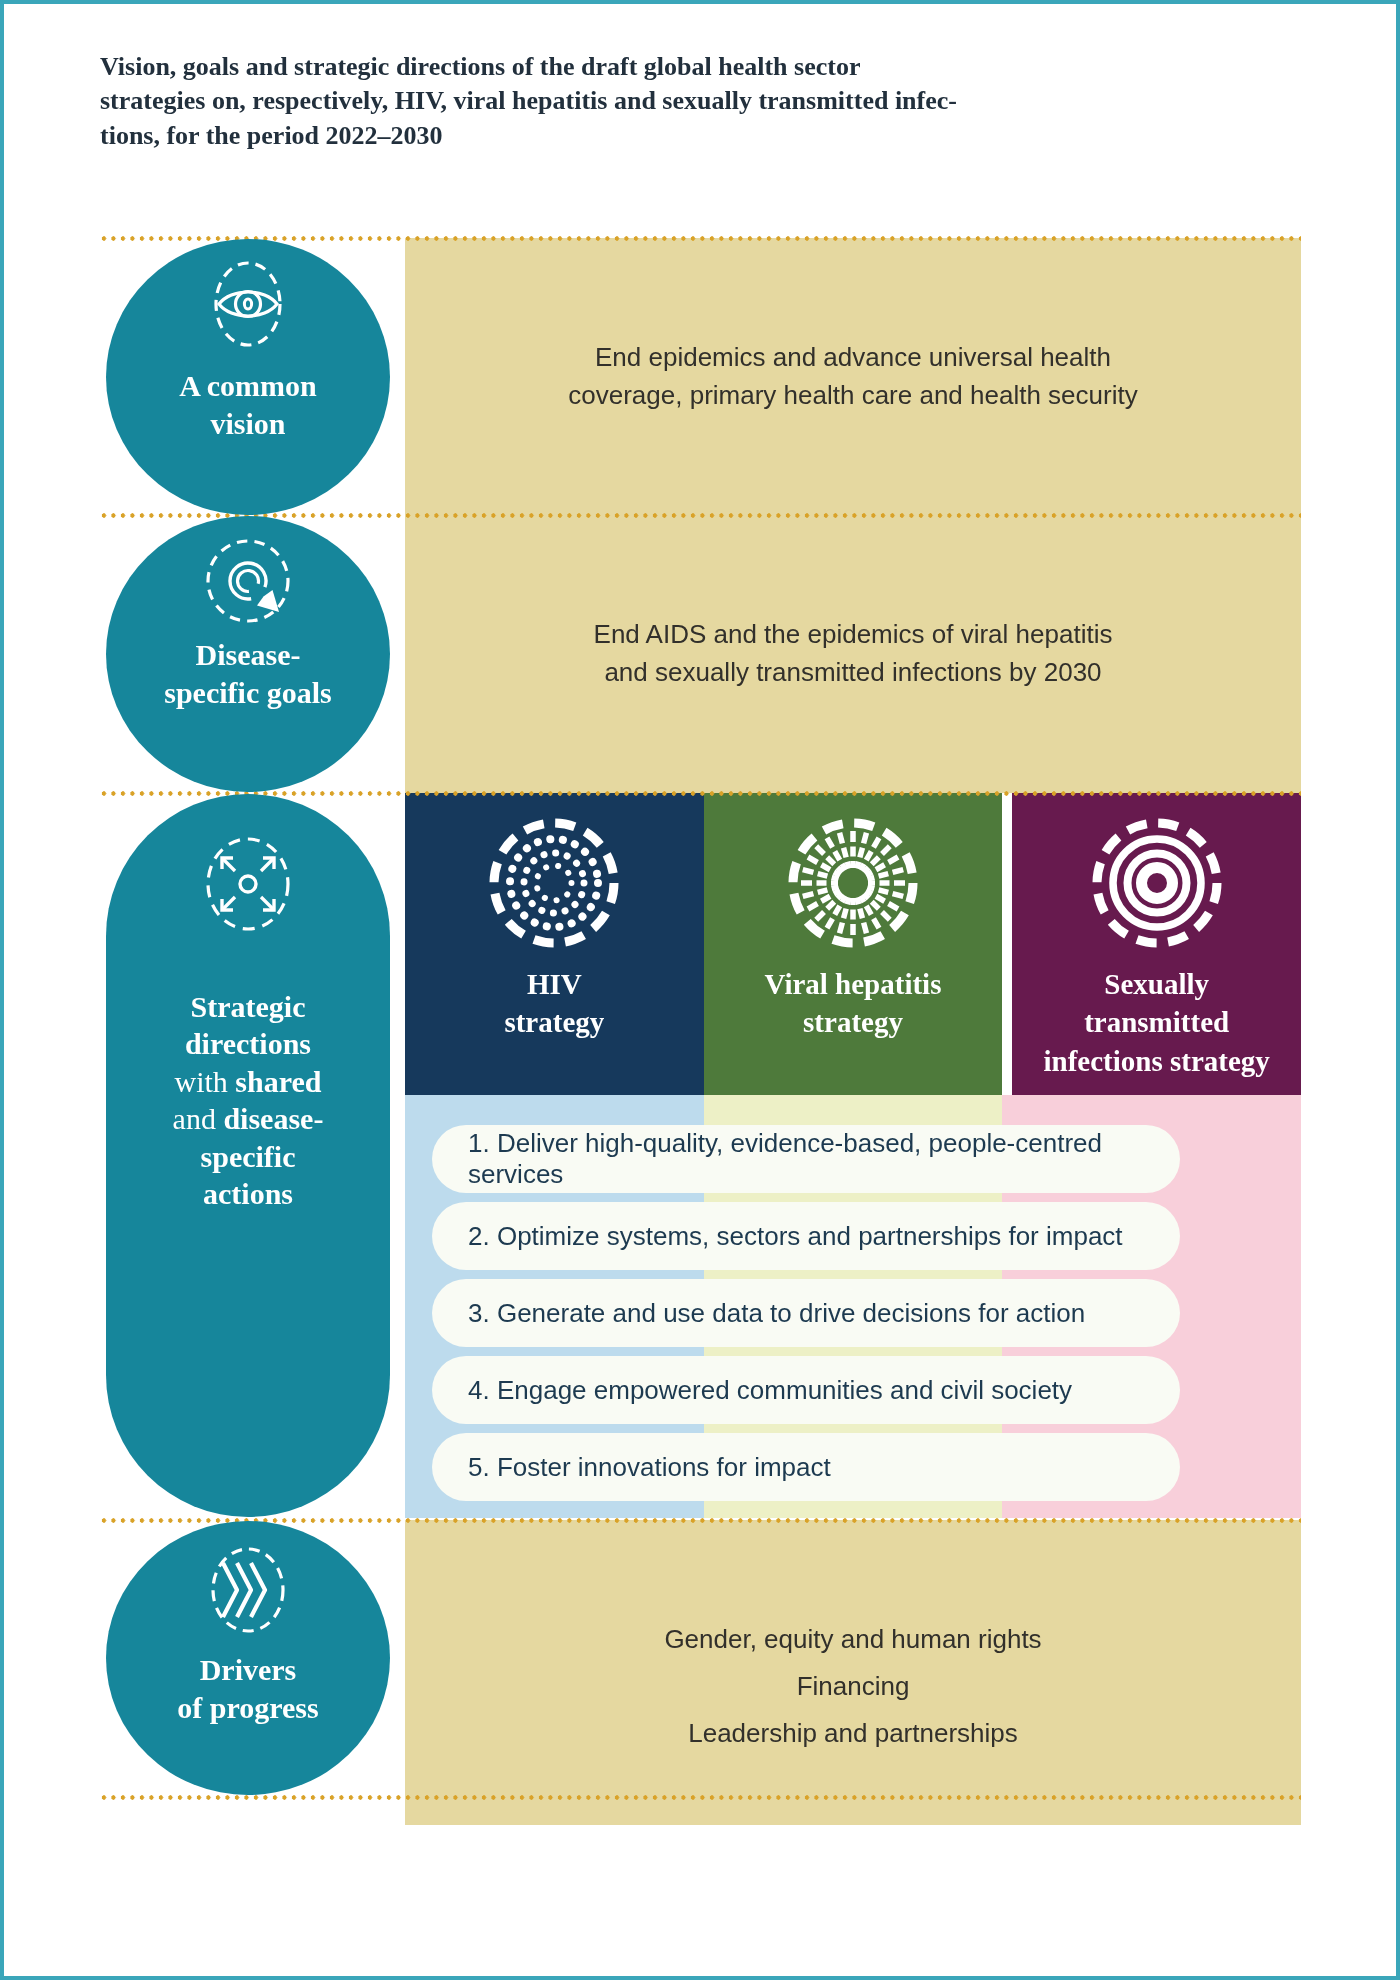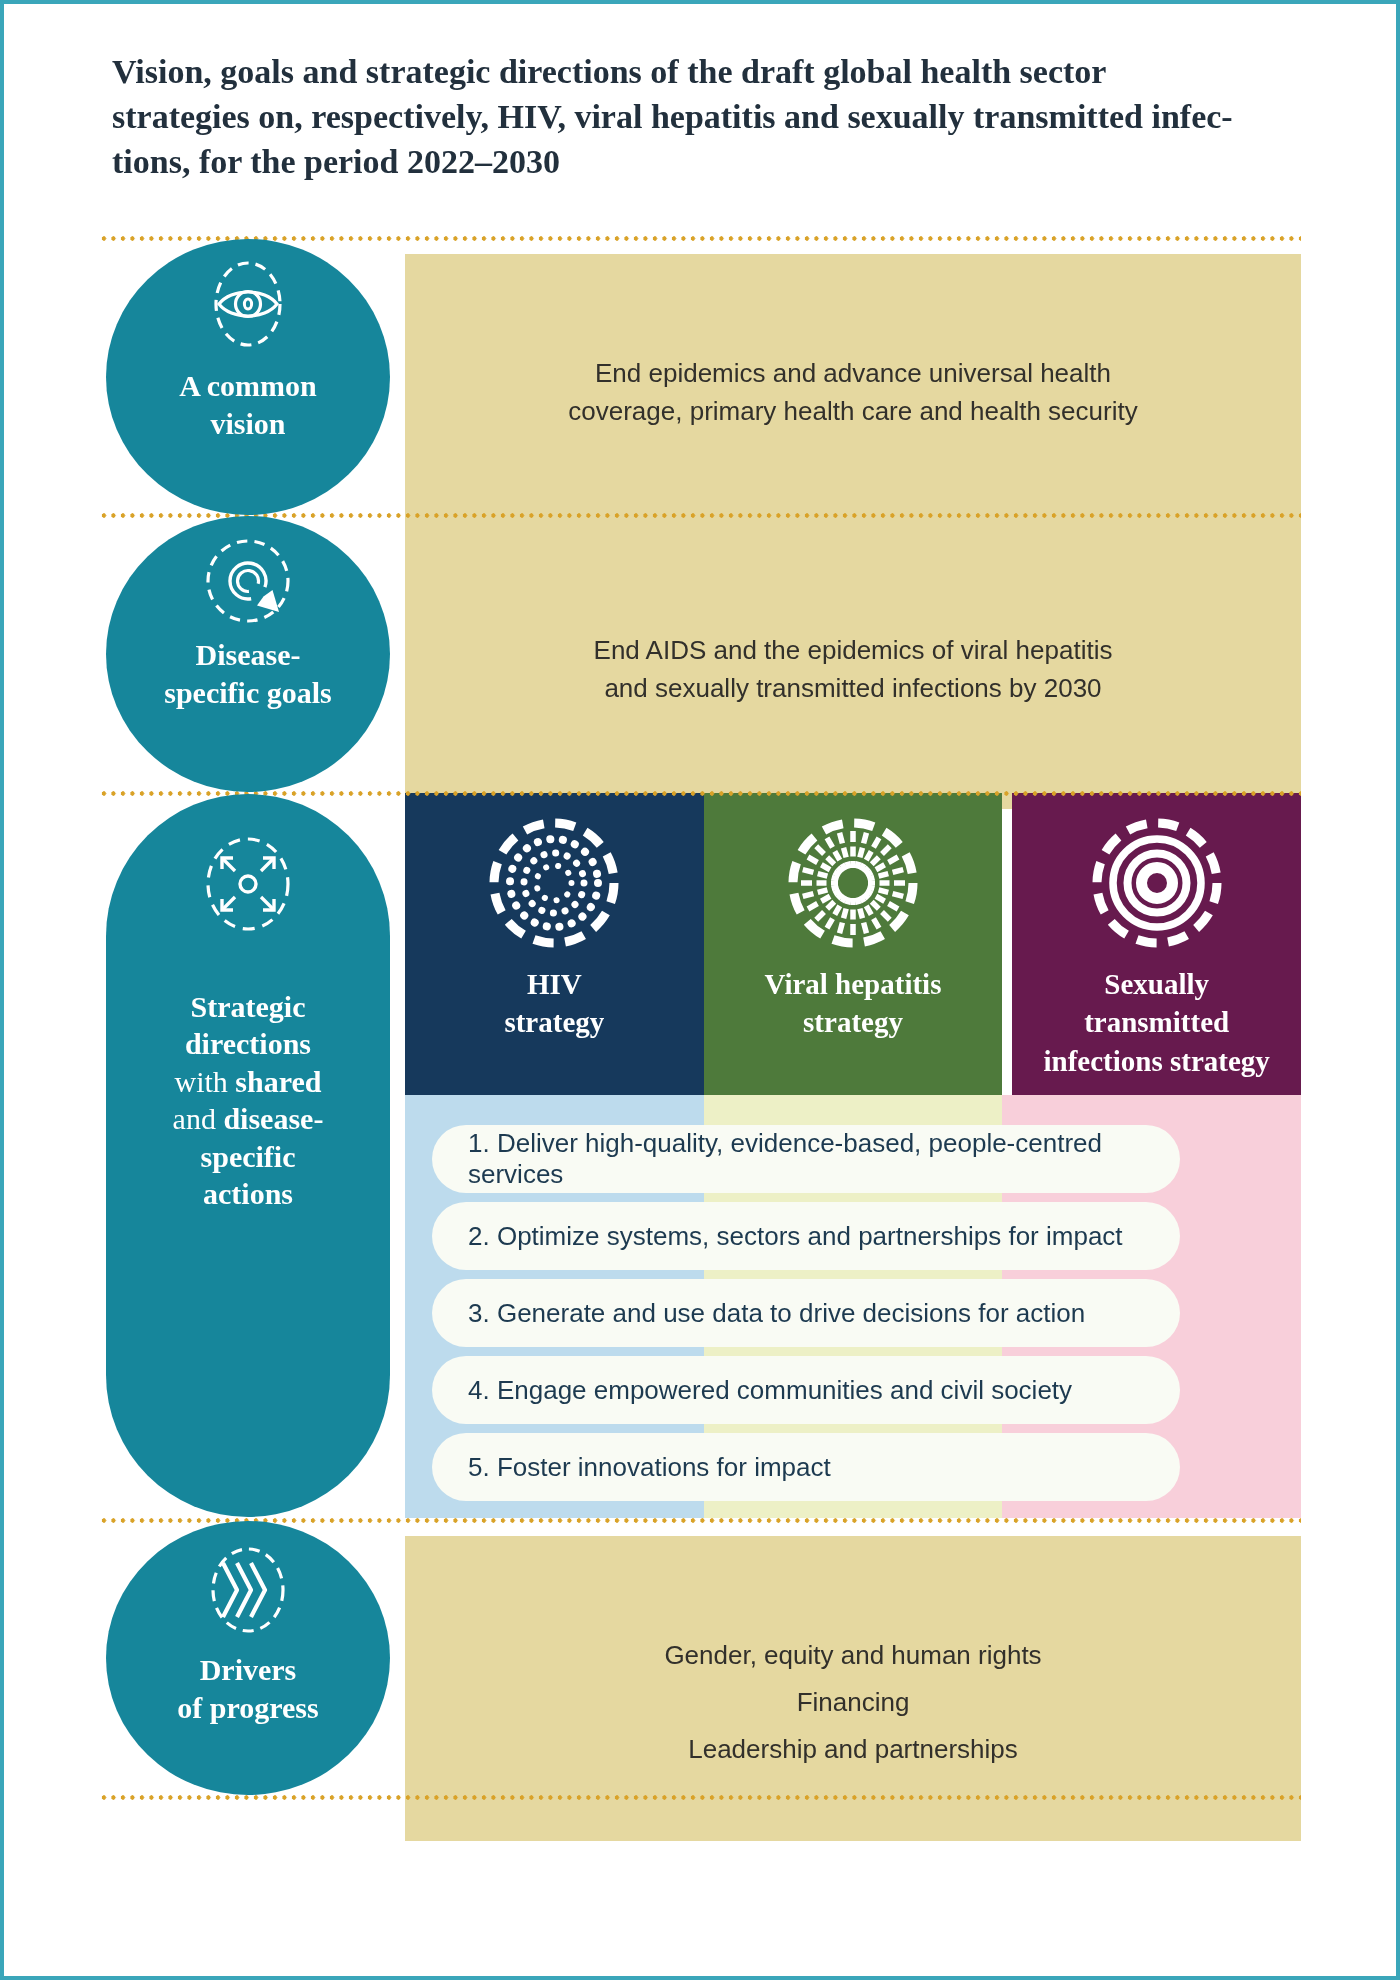--- a/index.html
+++ b/index.html
@@ -1,39 +1,39 @@
 <!DOCTYPE html>
 <html><head>
 <meta charset="utf-8">
 <style>
   html,body{margin:0;padding:0;background:#ffffff;}
   .canvas{position:relative;width:1400px;height:1980px;background:#ffffff;overflow:hidden;
           font-family:"Liberation Sans",sans-serif;}
   .page-border{position:absolute;inset:0;border:4px solid #3aa6ba;z-index:10;pointer-events:none;}
 
   .title{position:absolute;left:100px;top:50px;width:1220px;z-index:3;
-         font-family:"Liberation Serif",serif;font-weight:bold;font-size:34px;line-height:1.32;
-         color:#22303d;white-space:pre-line;margin-left:12px;}
+         font-family:"Liberation Serif",serif;font-weight:bold;font-size:26px;line-height:1.32;
+         color:#22303d;white-space:pre-line;}
 
   .dotline{position:absolute;left:100px;width:1201px;height:5px;z-index:5;
            background-image:radial-gradient(circle at 4px 2.5px,#d9a228 2px,rgba(0,0,0,0) 2.4px);
            background-size:9.5px 5px;background-repeat:repeat-x;}
 
   
   .teal{position:absolute;left:106px;width:284px;background:#16869b;z-index:6;
         display:flex;flex-direction:column;align-items:center;}
   .teal .lbl{font-family:"Liberation Serif",serif;font-weight:bold;font-size:30px;line-height:1.25;
              color:#ffffff;text-align:center;white-space:pre-line;}
   .ellipse{border-radius:50%;}
   .stadium{border-radius:142px;}
   .icon{flex:0 0 auto;}
 
   
   .tanbox{position:absolute;left:405px;width:896px;background:#e5d8a0;z-index:2;
-          display:flex;flex-direction:column;justify-content:center;align-items:center;margin-top:16px;}
+          display:flex;flex-direction:column;justify-content:center;align-items:center;}
   .tanbox .txt{font-size:26px;line-height:1.46;color:#32302b;text-align:center;white-space:pre-line;}
 
   .headers{position:absolute;left:405px;top:793px;width:896px;height:302px;z-index:2;
            display:grid;grid-template-columns:1fr 1fr 1fr;}
   .hcell{display:flex;flex-direction:column;align-items:center;padding-top:24px;box-sizing:border-box;}
   .hcell .clabel{margin-top:12px;font-family:"Liberation Serif",serif;font-weight:bold;font-size:29px;
                  line-height:1.32;color:#ffffff;text-align:center;white-space:pre-line;}
   .c-hiv{background:#16395c;}
   .c-hep{background:#4e7a3b;}
   .c-sti{background:#671a4e;margin-left:10px;}

